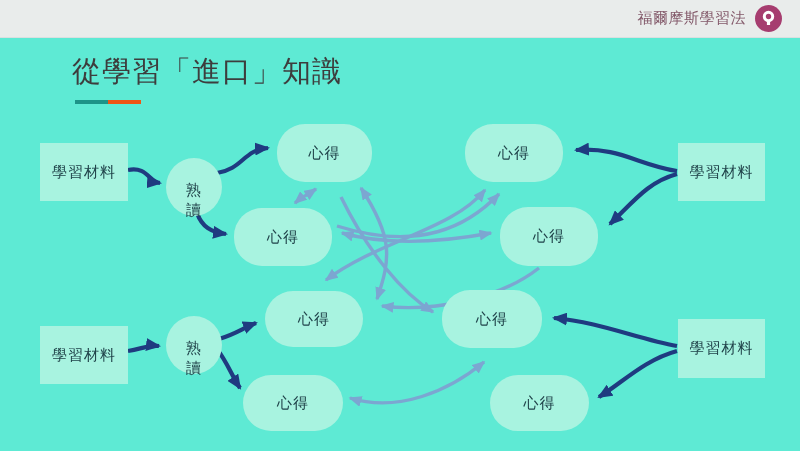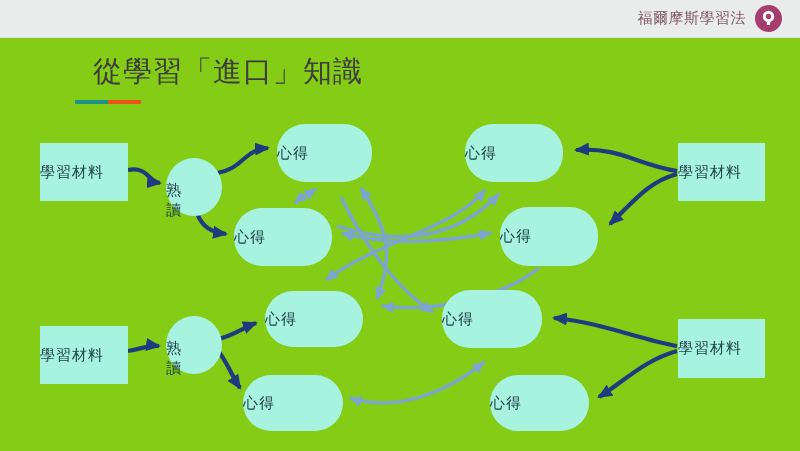--- a/index.html
+++ b/index.html
@@ -1,43 +1,43 @@
 <!DOCTYPE html>
 <html><head>
 <meta charset="utf-8">
 <style>
   html,body{margin:0;padding:0;background:#fff;}
   #screen{
     position:relative;width:800px;height:451px;overflow:hidden;
-    font-family:"Liberation Sans","DejaVu Sans",sans-serif;background:#84cc16;
+    font-family:"Liberation Sans","DejaVu Sans",sans-serif;background:#5eead4;
   }
   
   .topbar{
     position:absolute;left:0;top:0;width:800px;height:38px;
     background:#e9eceb;border-bottom:1px solid #dbdfe0;
     display:flex;align-items:center;justify-content:flex-end;
     box-sizing:border-box;padding-right:18px;gap:9px;
   }
   .topbar-title{font-size:15px;color:#83596a;letter-spacing:.5px;}
   .logo-badge{
     width:27px;height:27px;border-radius:50%;background:#a63d6f;
     display:flex;align-items:center;justify-content:center;flex:0 0 auto;
   }
   
   .slide-title{
     position:absolute;left:72px;top:52px;
-    font-size:29px;color:#3d3d3d;letter-spacing:1px;margin-left:21px;
+    font-size:29px;color:#3d3d3d;letter-spacing:1px;
   }
   .title-underline{position:absolute;left:75px;top:100px;width:66px;height:4px;display:flex;}
   .title-underline .seg-teal{width:33px;height:4px;background:#1d9488;}
   .title-underline .seg-orange{width:33px;height:4px;background:#ee5515;}
   
   .node{
     position:absolute;background:#a8f3e0;color:#20434a;
-    display:flex;align-items:center;justify-content:flex-start;
+    display:flex;align-items:center;justify-content:center;
     font-size:15px;z-index:2;box-sizing:border-box;letter-spacing:1px;
   }
   .node.pill{border-radius:28px;}
   .node.ellipse{border-radius:50%;}
   .vtext{display:inline-block;width:1.1em;word-break:break-all;text-align:center;line-height:1.3;margin-top:25px;}
   
   svg.arrows{position:absolute;left:0;top:0;z-index:1;}
 </style>
 </head>
 <body>

